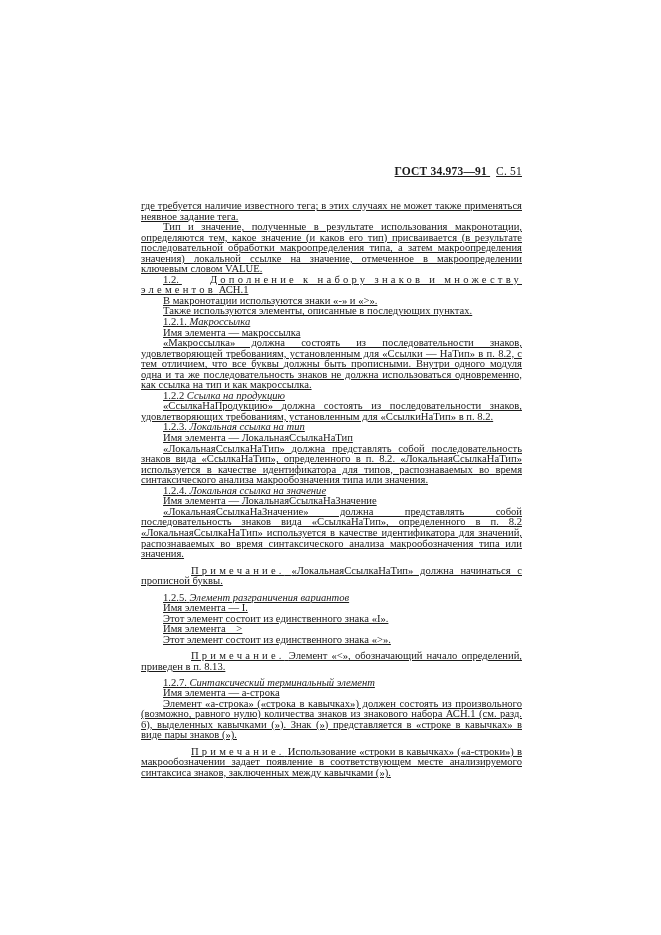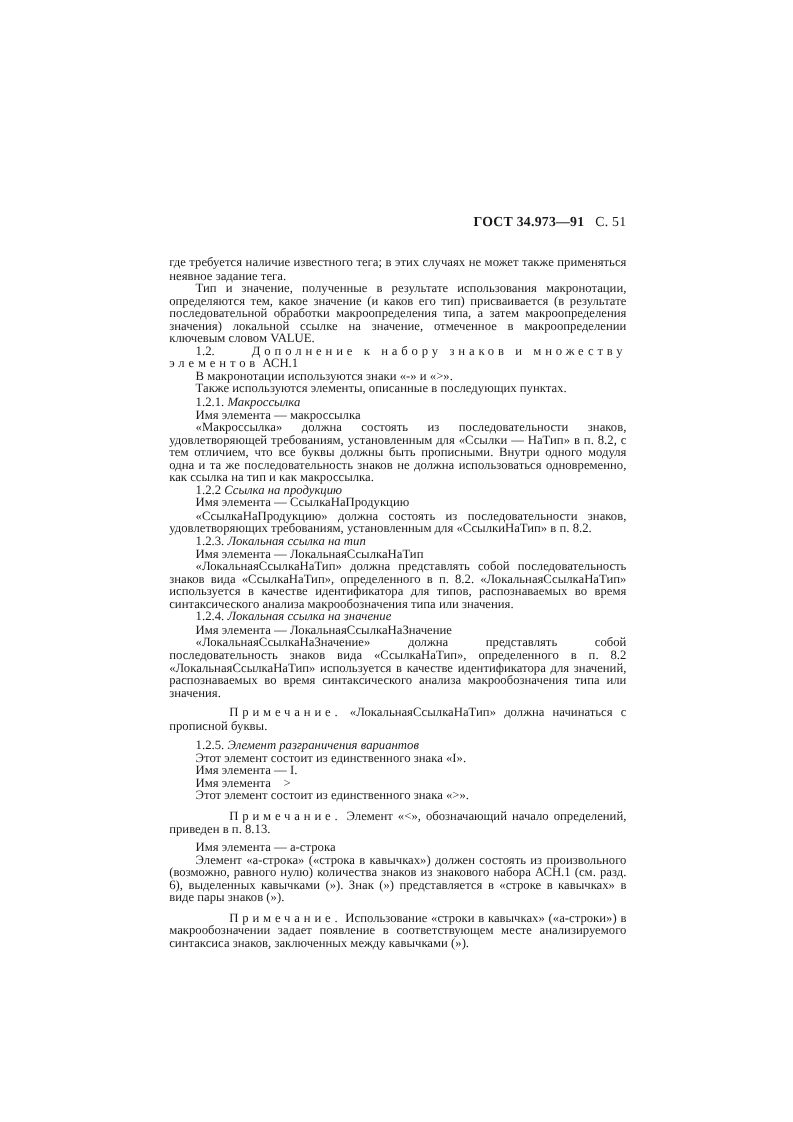--- a/index.html
+++ b/index.html
@@ -1,20 +1,20 @@
 <!DOCTYPE html>
 <html><head>
   <meta charset="utf-8">
   <style>
     html, body { margin: 0; padding: 0; background: #ffffff; }
     body { width: 661px; height: 935px; position: relative; overflow: hidden; }
     .page {
-      position: absolute; left: 141px; top: 180px; width: 381px;
+      position: absolute; left: 141px; top: 166px; width: 381px;
       font-family: "Liberation Serif", "DejaVu Serif", serif;
-      font-size: 10.6px; line-height: 10.55px; color: #1a1a1a;
+      font-size: 10.6px; line-height: 10.55px; color: #1a1a1a; text-decoration: underline;
     }
     .hdr {
       text-align: right; font-weight: bold; font-size: 11.5px;
       height: 14px; margin-bottom: 21px; letter-spacing: 0.2px;
     }
     .hdr .pg { font-weight: normal; margin-left: 6px; }
     .p { text-align: justify; text-align-last: left; margin: 0; }
     .ind { text-indent: 22px; }
     .sp { letter-spacing: 3.2px; margin-left: 28px; }
     .it { font-style: italic; margin-top: 25px; }
@@ -34,44 +34,44 @@
   <p class="p ind">Тип и значение, полученные в результате использования макронотации, определяются тем, какое значение (и каков его тип) присваивается (в результате последовательной обработки макроопределения типа, а затем макроопределения значения) локальной ссылке на значение, отмеченное в макроопределении ключевым словом VALUE.</p>
   <p class="p ind"><span>1.2.</span> <span class="sp">Дополнение к набору знаков и множеству элементов</span> <span>АСН.1</span></p>
   <p class="p ind">В макронотации используются знаки «-» и «&gt;».</p>
   <p class="p ind">Также используются элементы, описанные в последующих пунктах.</p>
 
   <p class="p ind"><span>1.2.1.</span> <span class="it">Макроссылка</span></p>
   <p class="p ind">Имя элемента — макроссылка</p>
   <p class="p ind">«Макроссылка» должна состоять из последовательности знаков, удовлетворяющей требованиям, установленным для «Ссылки — НаТип» в п. 8.2, с тем отличием, что все буквы должны быть прописными. Внутри одного модуля одна и та же последовательность знаков не должна использоваться одновременно, как ссылка на тип и как макроссылка.</p>
 
   <p class="p ind"><span>1.2.2</span> <span class="it">Ссылка на продукцию</span></p>
-  <p class="p ind">Имя элемента — СсылкаНаПродукцию</p>
   <p class="p ind">«СсылкаНаПродукцию» должна состоять из последовательности знаков, удовлетворяющих требованиям, установленным для «СсылкиНаТип» в п. 8.2.</p>
 
   <p class="p ind"><span>1.2.3.</span> <span class="it">Локальная ссылка на тип</span></p>
   <p class="p ind">Имя элемента — ЛокальнаяСсылкаНаТип</p>
   <p class="p ind">«ЛокальнаяСсылкаНаТип» должна представлять собой последовательность знаков вида «СсылкаНаТип», определенного в п. 8.2. «ЛокальнаяСсылкаНаТип» используется в качестве идентификатора для типов, распознаваемых во время синтаксического анализа макрообозначения типа или значения.</p>
 
   <p class="p ind"><span>1.2.4.</span> <span class="it">Локальная ссылка на значение</span></p>
   <p class="p ind">Имя элемента — ЛокальнаяСсылкаНаЗначение</p>
   <p class="p ind">«ЛокальнаяСсылкаНаЗначение» должна представлять собой последовательность знаков вида «СсылкаНаТип», определенного в п. 8.2 «ЛокальнаяСсылкаНаТип» используется в качестве идентификатора для значений, распознаваемых во время синтаксического анализа макрообозначения типа или значения.</p>
 
   <div class="gap"></div>
   <p class="p ind"><span class="sp">Примечание.</span> <span>«ЛокальнаяСсылкаНаТип» должна начинаться с прописной буквы.</span></p>
   <div class="gap"></div>
 
   <p class="p ind"><span>1.2.5.</span> <span class="it">Элемент разграничения вариантов</span></p>
+  <p class="p ind">Имя элемента — I.</p>
   <p class="p ind">Этот элемент состоит из единственного знака «I».</p>
-  <p class="p ind">Имя элемента — I.</p>
 
   <p class="p ind" style="white-space: pre;">Имя элемента    &gt;</p>
   <p class="p ind">Этот элемент состоит из единственного знака «&gt;».</p>
 
   <div class="gap"></div>
   <p class="p ind"><span class="sp">Примечание.</span> <span>Элемент «&lt;», обозначающий начало определений, приведен в п. 8.13.</span></p>
   <div class="gap2"></div>
 
+  <p class="p ind"><span>1.2.7.</span> <span class="it">Синтаксический терминальный элемент</span></p>
   <p class="p ind">Имя элемента — a-строка</p>
   <p class="p ind">Элемент «a-строка» («строка в кавычках») должен состоять из произвольного (возможно, равного нулю) количества знаков из знакового набора АСН.1 (см. разд. 6), выделенных кавычками (»). Знак (») представляется в «строке в кавычках» в виде пары знаков (»).</p>
 
   <div class="gap"></div>
   <p class="p ind"><span class="sp">Примечание.</span> <span>Использование «строки в кавычках» («a-строки») в макрообозначении задает появление в соответствующем месте анализируемого синтаксиса знаков, заключенных между кавычками (»).</span></p>
 </div>
 
 </body></html>

